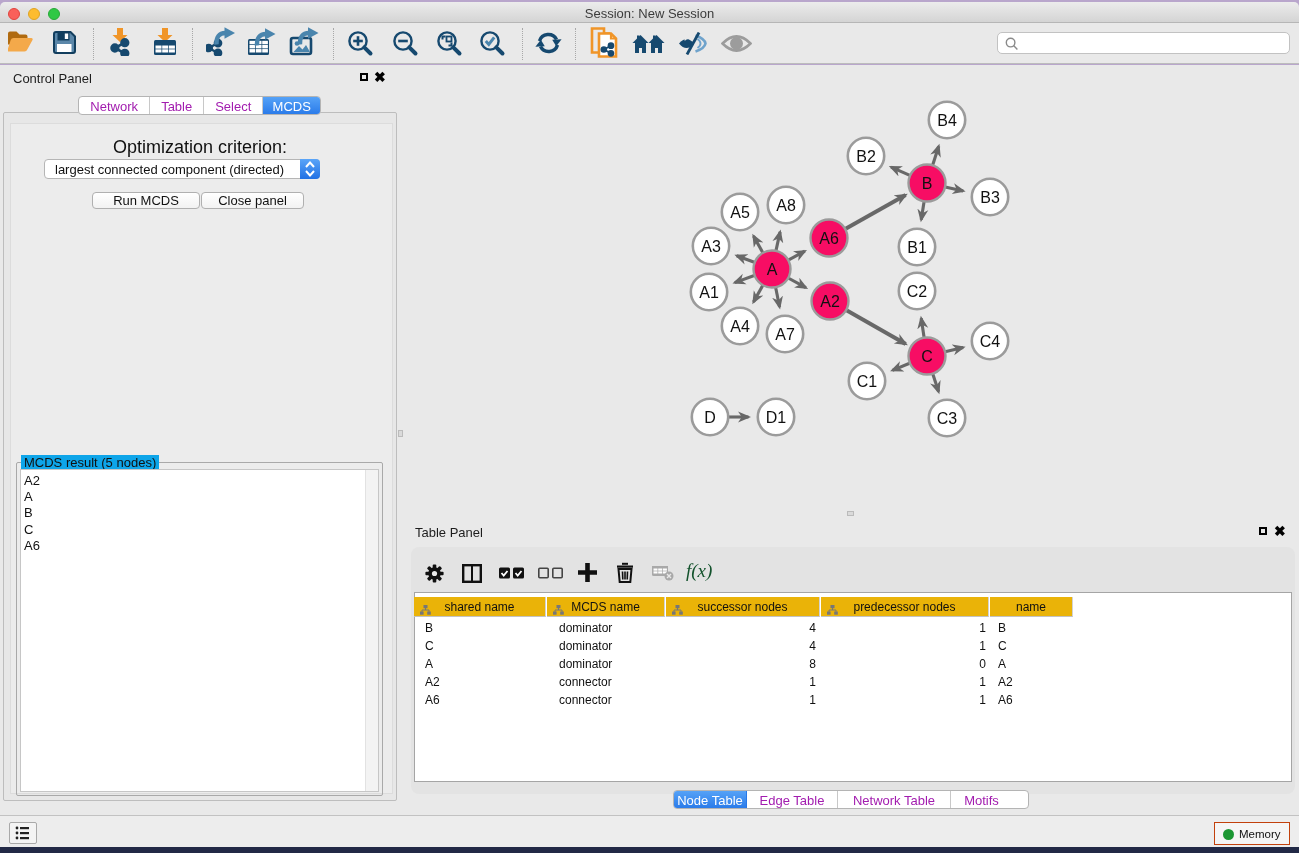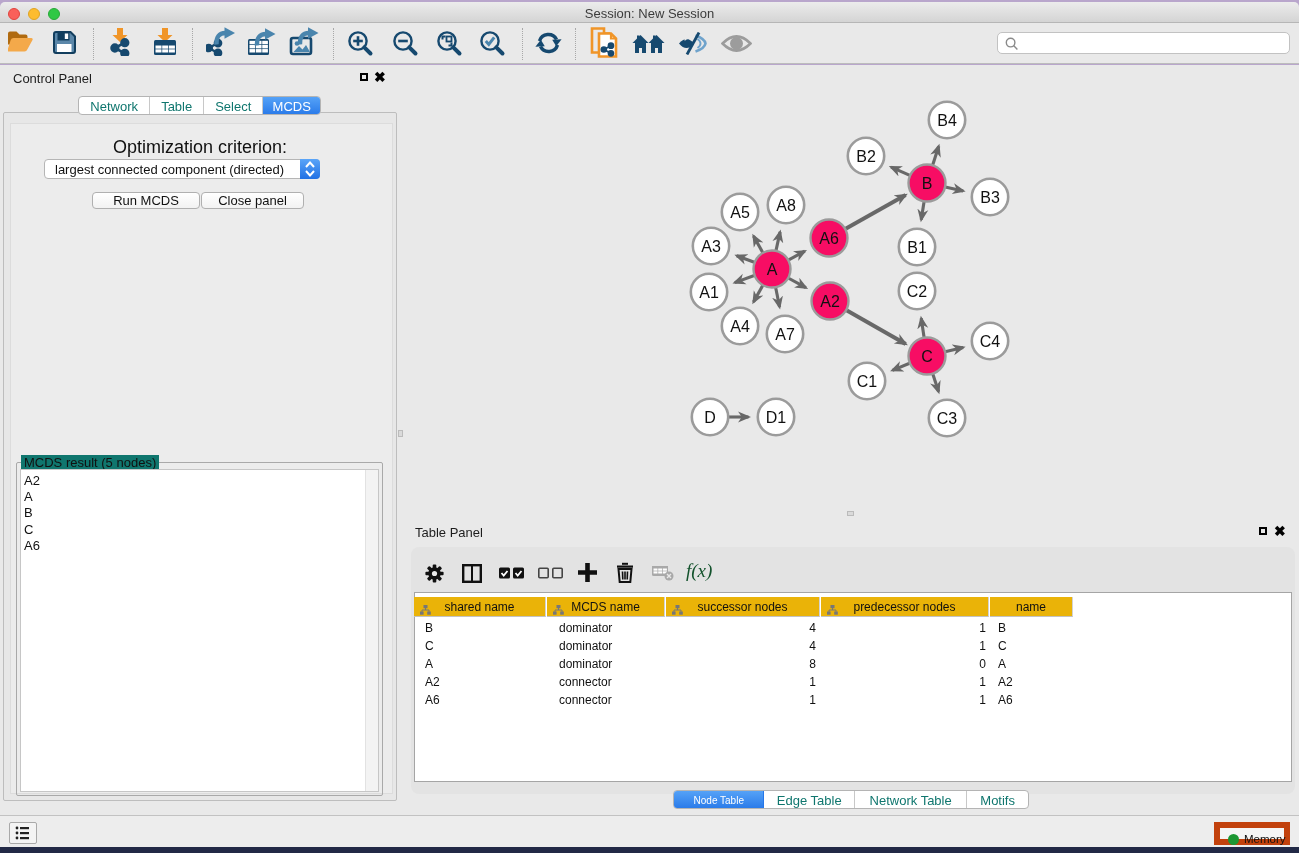--- a/index.html
+++ b/index.html
@@ -13,21 +13,21 @@
   background:#e9e9e9; border-bottom:1px solid #bcbcbc; }
 .tsep { position:absolute; top:5px; height:32px; width:0;
   border-left:1px dotted #a8a8a8; }
 #main { position:absolute; left:0; top:65px; width:1299px; height:750px; background:#e9e9e9; }
 #sbar { position:absolute; left:0; top:815px; width:1299px; height:32px;
   background:#ededed; border-top:1px solid #c2c2c2; }
 #deskbtm { position:absolute; left:0; top:847px; width:1299px; height:6px; background:#222946; }
 .ptitle { font-size:13px; color:#1d1d1d; }
 .segwrap { position:absolute; display:flex; border:1px solid #b4b4b4; border-radius:4px;
   background:#fff; overflow:hidden; z-index:5; }
-.seg { display:flex; align-items:center; justify-content:center; color:#0f766e;
+.seg { display:flex; align-items:center; justify-content:center; color:#a21caf;
   border-right:1px solid #c8c8c8; }
 .seg:last-child { border-right:none; }
 .seg.sel { background:linear-gradient(#55a2f7,#2677e8); color:#fff; border-right-color:#2677e8; }
 .cell { position:absolute; font-size:12px; color:#111; height:17px; line-height:17px; }
 .hcell { position:absolute; top:597px; height:20px; background:#eab308;
   border-right:1px solid #d2d2d2; border-bottom:1px solid #c2c2c2; }
 .hlab { display:block; text-align:center; font-size:12px; color:#111; margin-top:2.5px; }
 .btn { position:absolute; background:linear-gradient(#fff,#f2f2f2); border:1px solid #b0b0b0;
   border-radius:4px; font-size:13px; color:#111; text-align:center; }
 </style></head><body>
@@ -193,21 +193,21 @@
     <svg width="20" height="20" viewBox="0 0 20 20">
           <path d="M6,8 L10,3.5 L14,8" stroke="#fff" stroke-width="2" fill="none"></path>
           <path d="M6,12 L10,16.5 L14,12" stroke="#fff" stroke-width="2" fill="none"></path>
         </svg>
   </div>
 </div>
 <div class="btn" style="left:92px;top:192px;width:108px;height:17px;line-height:16px">Run MCDS</div>
 <div class="btn" style="left:201px;top:192px;width:103px;height:17px;line-height:16px">Close panel</div>
 
 <div style="position:absolute;left:16px;top:462px;width:367px;height:334px;border:1px solid #a9a9a9;border-radius:2px"></div>
-<div style="position:absolute;left:21px;top:455px;font-size:13px;color:#111;background:#0f766e;padding:0 3px">MCDS result (5 nodes)</div>
+<div style="position:absolute;left:21px;top:455px;font-size:13px;color:#111;background:#0ea5e9;padding:0 3px">MCDS result (5 nodes)</div>
 <div style="position:absolute;left:20px;top:469px;width:359px;height:323px;background:#fff;border:1px solid #c6c6c6;font-size:13px;color:#111;padding:3px 0 0 3px">
       <div style="height:16.2px">A2</div>
       <div style="height:16.2px">A</div>
       <div style="height:16.2px">B</div>
       <div style="height:16.2px">C</div>
       <div style="height:16.2px">A6</div>
     </div>
 <div style="position:absolute;left:365px;top:470px;width:13px;height:321px;background:#f3f3f3;border-left:1px solid #e2e2e2"></div>
 
 <div style="position:absolute;left:405px;top:84px;width:892px;height:425px">
@@ -401,36 +401,36 @@
     <div class="cell" style="left:559px;top:674px">connector</div>
     <div class="cell" style="left:756px;top:674px;width:60px;text-align:right">1</div>
     <div class="cell" style="left:926px;top:674px;width:60px;text-align:right">1</div>
     <div class="cell" style="left:998px;top:674px">A2</div>
     <div class="cell" style="left:425px;top:692px">A6</div>
     <div class="cell" style="left:559px;top:692px">connector</div>
     <div class="cell" style="left:756px;top:692px;width:60px;text-align:right">1</div>
     <div class="cell" style="left:926px;top:692px;width:60px;text-align:right">1</div>
     <div class="cell" style="left:998px;top:692px">A6</div>
 <div class="segwrap" style="left:673px;top:790px;width:356px;height:19px">
-      <div class="seg sel" style="width:91px;height:19px;font-size:10px">Node Table</div>
+      <div class="seg sel" style="width:73px;height:19px;font-size:13px">Node Table</div>
       <div class="seg" style="width:91px;height:19px;font-size:13px">Edge Table</div>
       <div class="seg" style="width:113px;height:19px;font-size:13px">Network Table</div>
       <div class="seg" style="width:61px;height:19px;font-size:13px">Motifs</div>
     </div>
 
 <div id="sbar"></div>
 <div style="position:absolute;left:9px;top:822px;width:28px;height:22px;background:#f4f4f4;border:1px solid #a9a9a9;border-radius:2px">
   <svg width="26" height="20" viewBox="0 0 26 20">
         <g fill="#222">
           <circle cx="7" cy="5" r="1.4"></circle>
           <circle cx="7" cy="10" r="1.4"></circle>
           <circle cx="7" cy="15" r="1.4"></circle>
           <rect x="10" y="4" width="9" height="2.2"></rect>
           <rect x="10" y="9" width="9" height="2.2"></rect>
           <rect x="10" y="14" width="9" height="2.2"></rect>
         </g>
       </svg>
 </div>
-<div style="position:absolute;left:1214px;top:822px;width:76px;height:23px;background:#f5f5f5;border:6px solid #c2410c">
+<div style="position:absolute;left:1214px;top:822px;width:76px;height:23px;background:#f5f5f5;border:1px solid #c2410c">
   <div style="position:absolute;left:8px;top:6px;width:11px;height:11px;border-radius:50%;background:#1c9733"></div>
   <div style="position:absolute;left:24px;top:5px;font-size:11.5px;color:#111">Memory</div>
 </div>
 <div id="deskbtm"></div>
 </div>
 </body></html>

